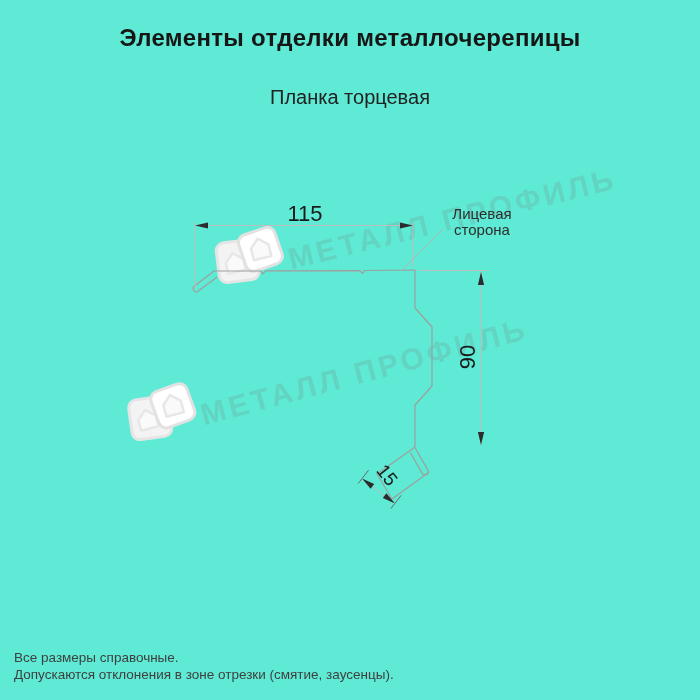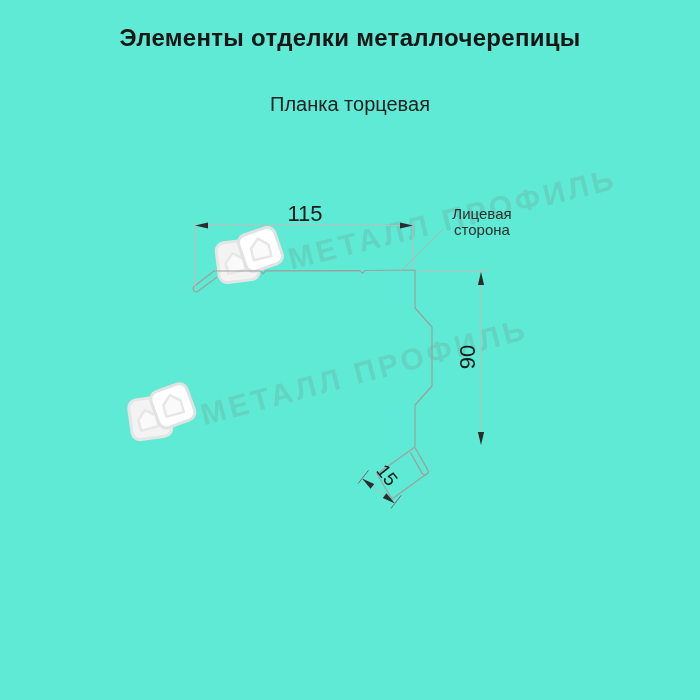--- a/index.html
+++ b/index.html
@@ -6,21 +6,21 @@
   .page{
     position:relative;width:700px;height:700px;background:#5eead4;overflow:hidden;
     font-family:"Liberation Sans", sans-serif;
     padding-left:46px;
   }
   .title{
     position:absolute;top:24px;left:0;width:700px;text-align:center;
     font-size:24px;font-weight:bold;color:#161616;letter-spacing:0.3px;
   }
   .subtitle{
-    position:absolute;top:87px;left:0;width:700px;text-align:center;
+    position:absolute;top:80px;left:0;width:700px;text-align:center;
     color:#222;line-height:34px;
   }
   .subtitle .name{font-size:20px;}
   .subtitle .code{font-size:21px;letter-spacing:0.5px;}
   .footnotes{
     position:absolute;left:14px;top:649px;color:#3f3f3f;
     font-size:13.5px;line-height:17px;
   }
   svg{position:absolute;left:0;top:0;}
   .profile{stroke:#9f9f9f;stroke-width:1.2;fill:none;stroke-linejoin:round;stroke-linecap:round;}
@@ -105,14 +105,18 @@
       <text class="dimtext" font-size="19" text-anchor="middle" transform="translate(382,479) rotate(52)">15</text>
     </g>
 
     <g>
       <line class="leader" x1="443" y1="229" x2="401" y2="271"></line>
       <text class="facetext" x="482" y="219" text-anchor="middle">Лицевая</text>
       <text class="facetext" x="482" y="235" text-anchor="middle">сторона</text>
     </g>
   </svg>
 
+  <div class="footnotes">
+    <div>Все размеры справочные.</div>
+    <div>Допускаются отклонения в зоне отрезки (смятие, заусенцы).</div>
+  </div>
 
 </div>
 
 </body></html>

